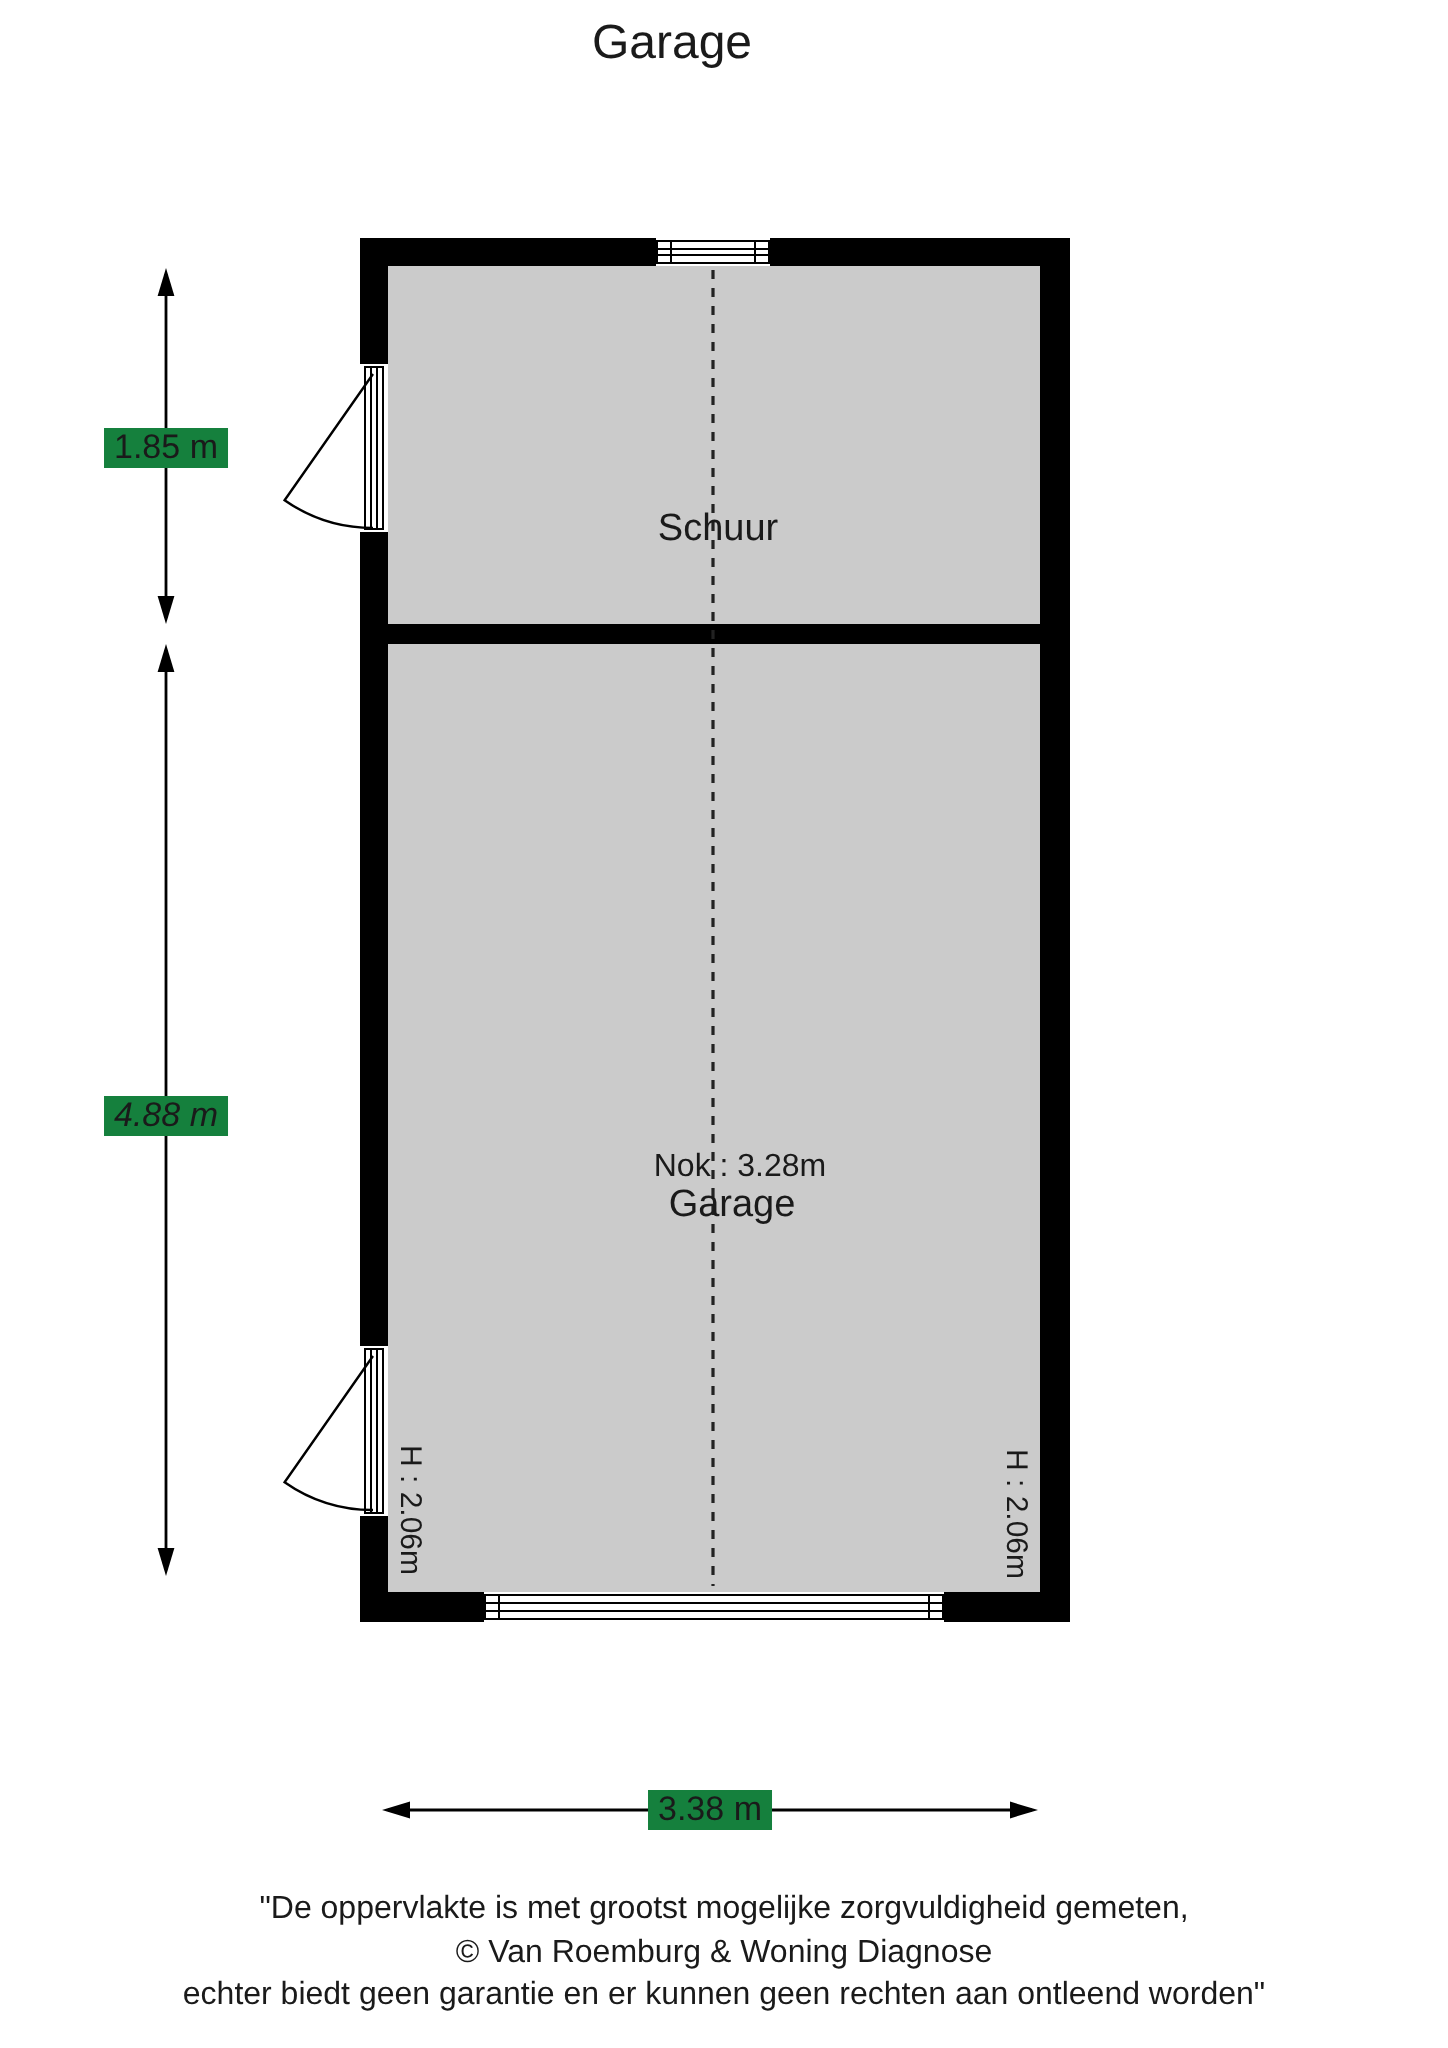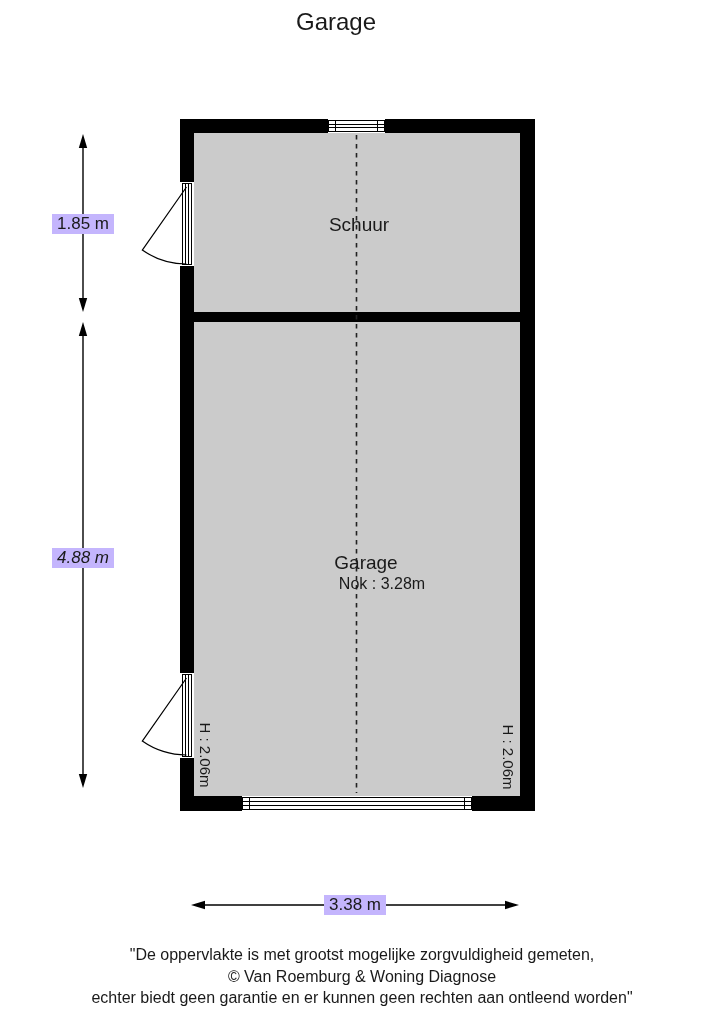--- a/index.html
+++ b/index.html
@@ -19,23 +19,23 @@
   .opening .mid-h{position:absolute;left:0;right:0;top:3px;bottom:3px;border-top:1px solid #000;border-bottom:1px solid #000;}
   .opening .cap-l{position:absolute;top:0;bottom:0;left:6px;border-left:1px solid #000;}
   .opening .cap-r{position:absolute;top:0;bottom:0;right:6px;border-left:1px solid #000;}
   .door-frame{position:absolute;background:#fff;border:1px solid #000;box-sizing:border-box;}
   .door-frame .mid-v{position:absolute;top:0;bottom:0;left:2px;right:2px;border-left:1px solid #000;border-right:1px solid #000;}
   
   .linework{left:0;top:0;pointer-events:none;}
   
   .lbl{position:absolute;transform:translate(-50%,-50%);white-space:nowrap;}
   .title{font-size:24px;}
-  .room-name{font-size:19px;}
+  .room-name{font-size:19px;margin-top:40px;}
   .ridge-lbl{font-size:16px;}
-  .dim-lbl{font-size:17px;background:#c4b5fd;padding:0 5px;}
+  .dim-lbl{font-size:17px;background:#15803d;padding:0 5px;}
   .h-lbl{font-size:15px;transform:translate(-50%,-50%) rotate(90deg);}
   .footer{left:0;top:944px;width:724px;text-align:center;font-size:16px;line-height:21.5px;}
 </style>
 </head>
 <body style="background: rgb(255, 255, 255);">
 
 <div class="abs lbl title" style="left:336px;top:22px;">Garage</div>
 
 <div class="abs plan">
 
@@ -87,21 +87,21 @@
   <polygon points="83,322 78.8,336 87.2,336" fill="#000"></polygon>
   <polygon points="83,788 78.8,774 87.2,774" fill="#000"></polygon>
 
   <line x1="194" y1="905" x2="516" y2="905" stroke="#000" stroke-width="1.4"></line>
   <polygon points="191,905 205,900.8 205,909.2" fill="#000"></polygon>
   <polygon points="519,905 505,900.8 505,909.2" fill="#000"></polygon>
 </svg>
 
 <div class="abs lbl room-name" style="left:359px;top:225px;">Schuur</div>
 <div class="abs lbl room-name" style="left:366px;top:563px;">Garage</div>
-<div class="abs lbl ridge-lbl" style="left:382px;top:584px;">Nok : 3.28m</div>
+<div class="abs lbl ridge-lbl" style="left:370px;top:584px;">Nok : 3.28m</div>
 
 <div class="abs lbl dim-lbl" style="left:83px;top:224px;">1.85 m</div>
 <div class="abs lbl dim-lbl" style="left:83px;top:558px;font-style:italic;">4.88 m</div>
 <div class="abs lbl dim-lbl" style="left:355px;top:905px;text-align:right;">3.38 m</div>
 <div class="abs lbl h-lbl" style="left:205px;top:755px;">H : 2.06m</div>
 <div class="abs lbl h-lbl" style="left:508px;top:757px;">H : 2.06m</div>
 
 <div class="abs footer">
   <div>"De oppervlakte is met grootst mogelijke zorgvuldigheid gemeten,</div>
   <div>© Van Roemburg &amp; Woning Diagnose</div>

